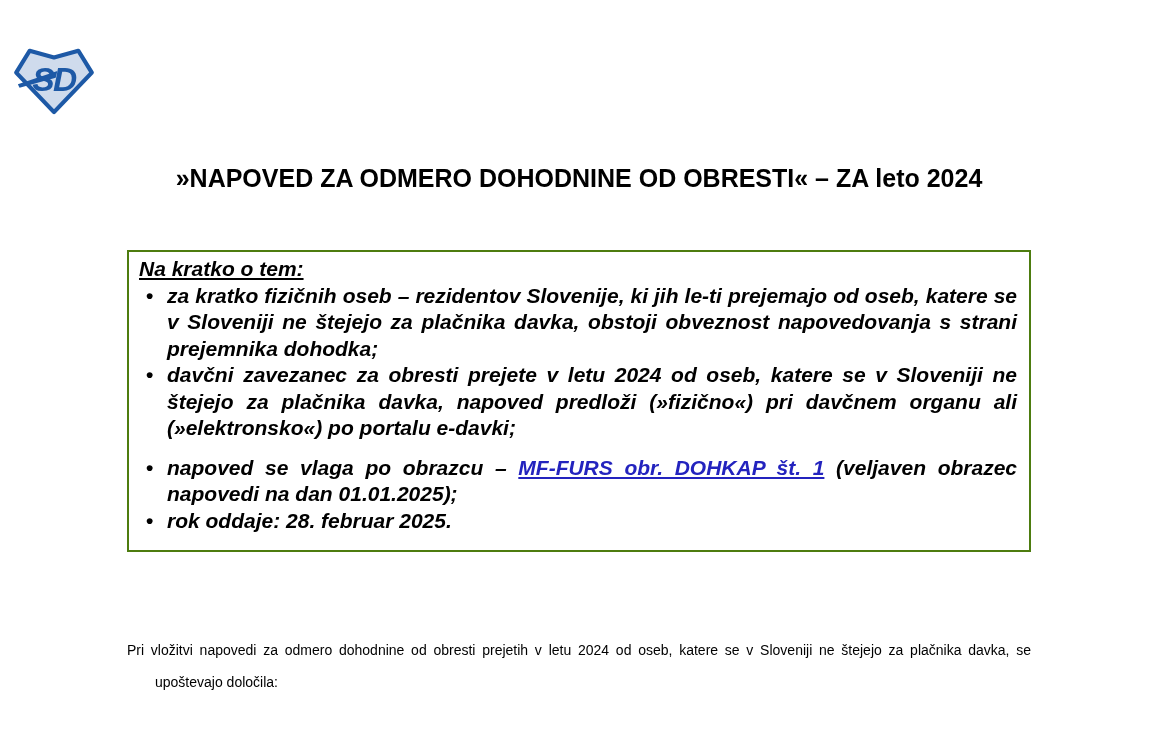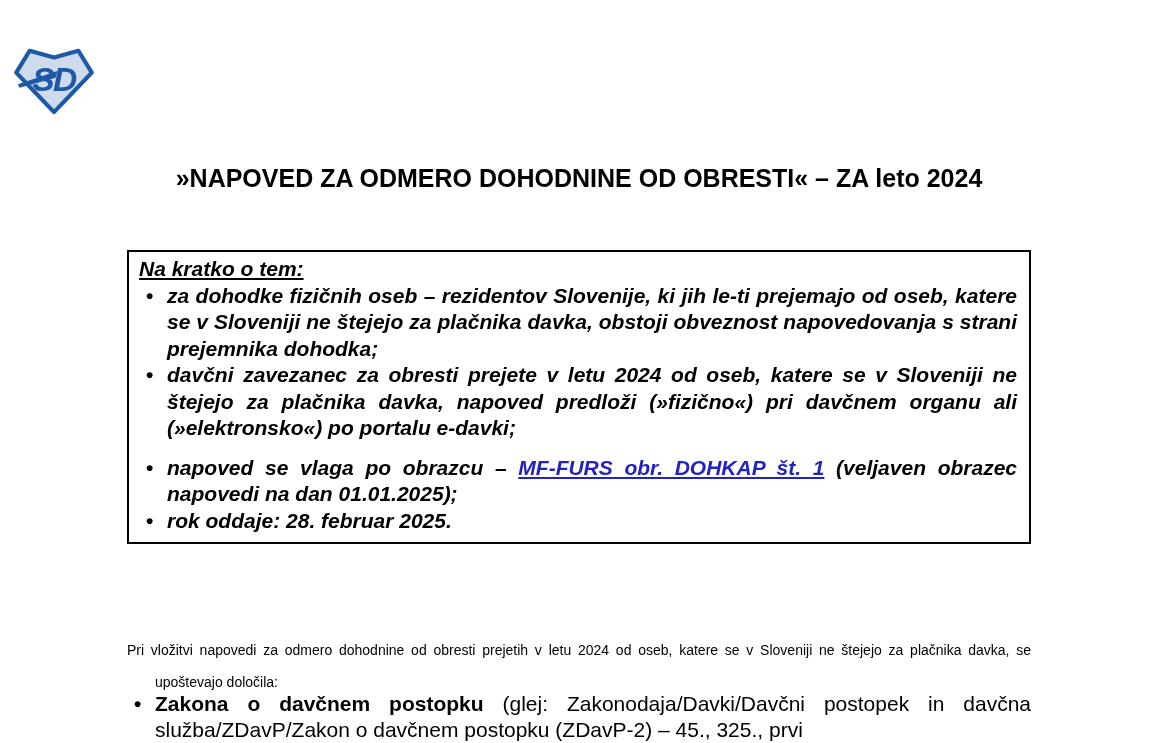--- a/index.html
+++ b/index.html
@@ -58,22 +58,22 @@
     white-space: nowrap;
   }
 
   
   .info-box {
     position: absolute;
     top: 250px;
     left: 0;
     width: 904px;
     box-sizing: border-box;
-    border: 2px solid #000000;
-    padding: 4px 12px 8px 10px;
+    border: 2px solid #4d7c0f;
+    padding: 4px 12px 16px 10px;
     font-size: 21px;
     line-height: 26.5px;
     font-style: italic;
     font-weight: bold;
   }
   .info-heading {
     text-decoration: underline;
   }
   ul.info-list {
     margin: 0;
@@ -150,35 +150,30 @@
 </svg>
 
 <div class="content">
 
   <div class="doc-title">»NAPOVED ZA ODMERO DOHODNINE OD OBRESTI« – ZA leto 2024</div>
 
   <div class="info-box">
     <div class="info-heading">Na kratko o tem:</div>
     <ul class="info-list">
       <li>
-        <span>za dohodke fizičnih oseb – rezidentov Slovenije, ki jih le-ti prejemajo od oseb, katere se v Sloveniji ne štejejo za plačnika davka, obstoji obveznost napovedovanja s strani prejemnika dohodka;</span>
+        <span>za kratko fizičnih oseb – rezidentov Slovenije, ki jih le-ti prejemajo od oseb, katere se v Sloveniji ne štejejo za plačnika davka, obstoji obveznost napovedovanja s strani prejemnika dohodka;</span>
       </li>
       <li>
         <span>davčni zavezanec za obresti prejete v letu 2024 od oseb, katere se v Sloveniji ne štejejo za plačnika davka, napoved predloži (»fizično«) pri davčnem organu ali (»elektronsko«) po portalu e-davki;</span>
       </li>
       <li class="spaced">
         <span>napoved se vlaga po obrazcu – </span><a class="form-link" href="#">MF-FURS obr. DOHKAP št. 1</a><span> (veljaven obrazec napovedi na dan 01.01.2025);</span>
       </li>
       <li>
         <span>rok oddaje: 28. februar 2025.</span>
       </li>
     </ul>
   </div>
 
   <div class="body-para">Pri vložitvi napovedi za odmero dohodnine od obresti prejetih v letu 2024 od oseb, katere se v Sloveniji ne štejejo za plačnika davka, se upoštevajo določila:</div>
 
-  <ul class="legal-list">
-    <li>
-      <span class="bold-lead">Zakona o davčnem postopku</span><span> (glej: Zakonodaja/Davki/Davčni postopek in davčna služba/ZDavP/Zakon o davčnem postopku (ZDavP-2) – 45., 325., prvi</span>
-    </li>
-  </ul>
 
 </div>
 
 </body></html>

